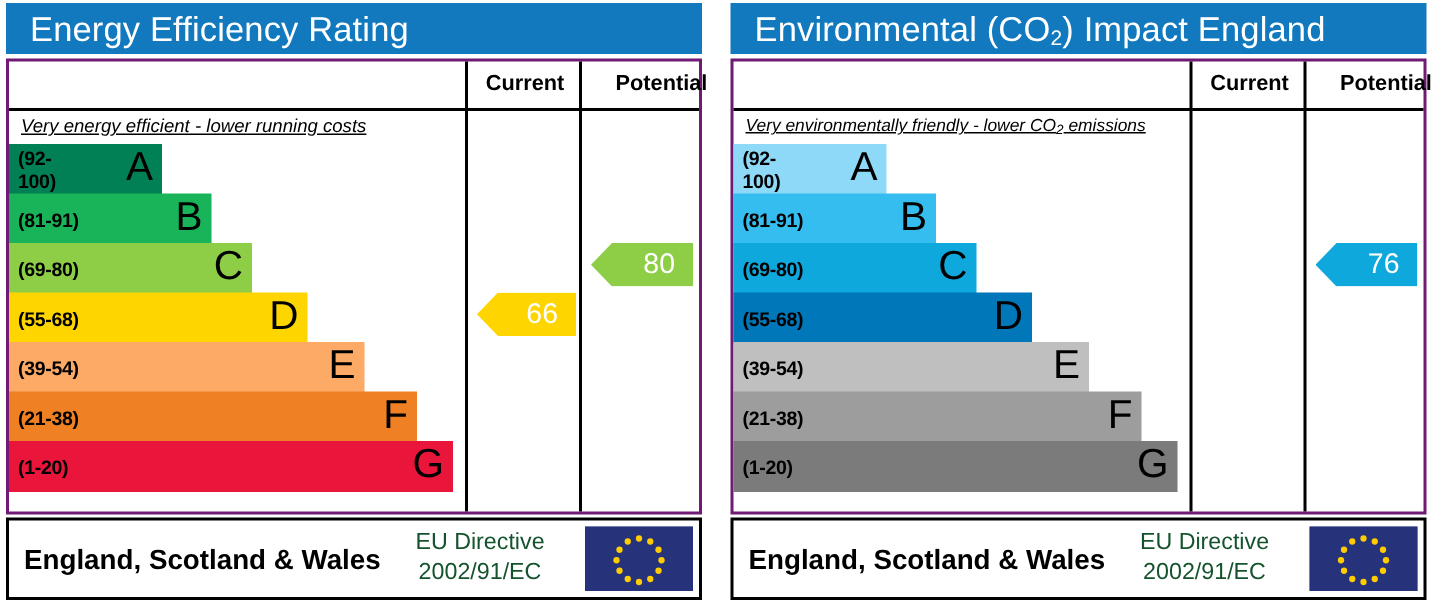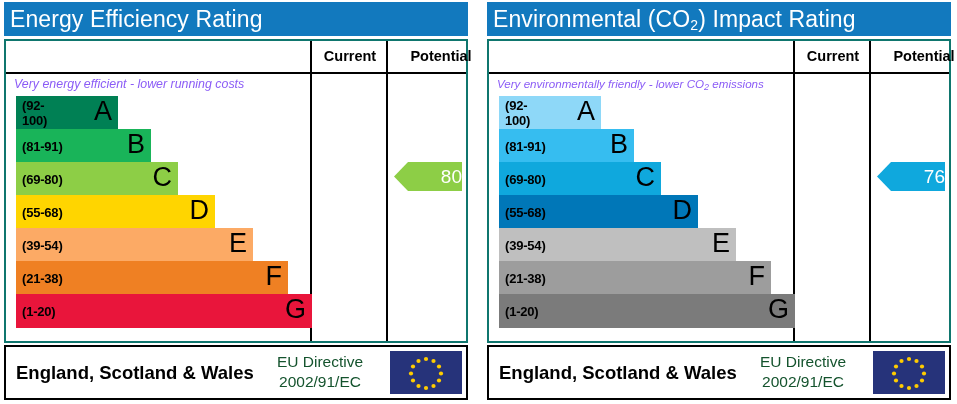--- a/index.html
+++ b/index.html
@@ -24,38 +24,38 @@
 
   
   .title-bar {
     position: absolute;
     left: 4px; top: 2px;
     width: 464px; height: 34px;
     background: #1279be;
     color: #ffffff;
     font-size: 23px;
     line-height: 34px;
-    padding-left: 6px;
+    padding-left: 16px;
     white-space: nowrap;
     overflow: hidden;
     letter-spacing: .1px;
   }
   .title-bar sub {
     font-size: 14px;
     vertical-align: baseline;
     position: relative;
     top: 3px;
   }
 
   
   .grid {
     position: absolute;
     left: 4px; top: 39px;
     width: 464px; height: 304px;
-    border: 2px solid #0f766e;
+    border: 2px solid #701a75;
     background: #ffffff;
   }
   
   .hdr-row {
     position: absolute;
     left: 0; top: 0;
     width: 100%; height: 33px;
     border-bottom: 2px solid #000000;
   }
   .hdr-cell {
@@ -83,36 +83,37 @@
   .bands {
     position: absolute;
     left: 0; top: 33px;
     width: 304px; height: 267px;
   }
   .caption {
     position: absolute;
     left: 8px;
     font-style: italic;
     font-size: 12.4px;
-    color: #8b5cf6;
+    color: #000000;
     white-space: nowrap;
+    text-decoration: underline;
   }
   .caption-top    { top: 3px; }
   .caption-bottom { bottom: 3px; }
   .caption.small  { font-size: 11.6px; }
   .caption sub {
     font-size: 9px;
     vertical-align: baseline;
     position: relative;
     top: 2px;
   }
 
   .bar {
     position: absolute;
-    left: 10px;
+    left: 0;
     height: 34px;
     display: flex;
     align-items: center;
     justify-content: space-between;
     padding: 0 6px 0 6px;
     gap: 44px;
   }
   .bar .range {
     font-size: 13px;
     font-weight: bold;
@@ -129,20 +130,21 @@
 
   
   .arrow {
     position: absolute;
     height: 29px;
     color: #ffffff;
     font-size: 19px;
     display: flex;
     align-items: center;
     justify-content: flex-end;
+    padding-right: 12px;
     clip-path: polygon(14px 0, 100% 0, 100% 100%, 14px 100%, 0 50%);
   }
 
   
   .footer {
     position: absolute;
     left: 4px; top: 345px;
     width: 464px; height: 55px;
     border: 2px solid #000000;
     background: #ffffff;
@@ -221,20 +223,23 @@
           <span class="range">(21-38)</span>
           <span class="letter">F</span>
         </div>
         <div class="bar" style="top:220px;width:296px;background:#e9153b">
           <span class="range">(1-20)</span>
           <span class="letter">G</span>
         </div>
 
       </div>
 
+      <div class="arrow" style="left:312px;top:154px;width:66px;background:#ffd500">
+        <span>66</span>
+      </div>
       <div class="arrow" style="left:388px;top:121px;width:68px;background:#8dce46">
         <span>80</span>
       </div>
     </div>
 
     <div class="footer">
       <div class="footer-region">England, Scotland &amp; Wales</div>
       <div class="footer-directive">
         <div>EU Directive</div>
         <div>2002/91/EC</div>
@@ -257,21 +262,21 @@
             <circle cx="28.5" cy="10" r="2.1"></circle>
           </g>
         </svg>
       </div>
     </div>
   </div>
 
   <div class="panel" id="panel-ei">
 
     <div class="title-bar">
-      <span>Environmental (CO</span><sub>2</sub><span>) Impact Rating</span>
+      <span>Environmental (CO</span><sub>2</sub><span>) Impact England</span>
     </div>
 
     <div class="grid">
       <div class="hdr-row">
         <div class="hdr-cell hdr-current">Current</div>
         <div class="hdr-cell hdr-potential">Potential</div>
       </div>
 
       <div class="vline vline-1"></div>
       <div class="vline vline-2"></div>

